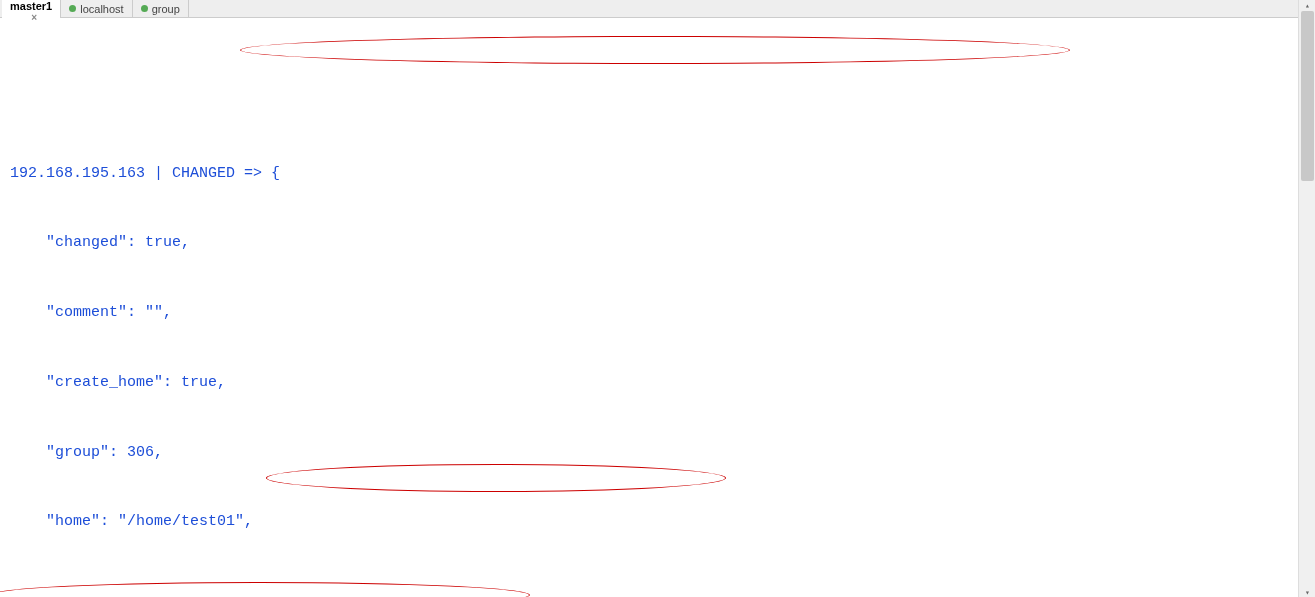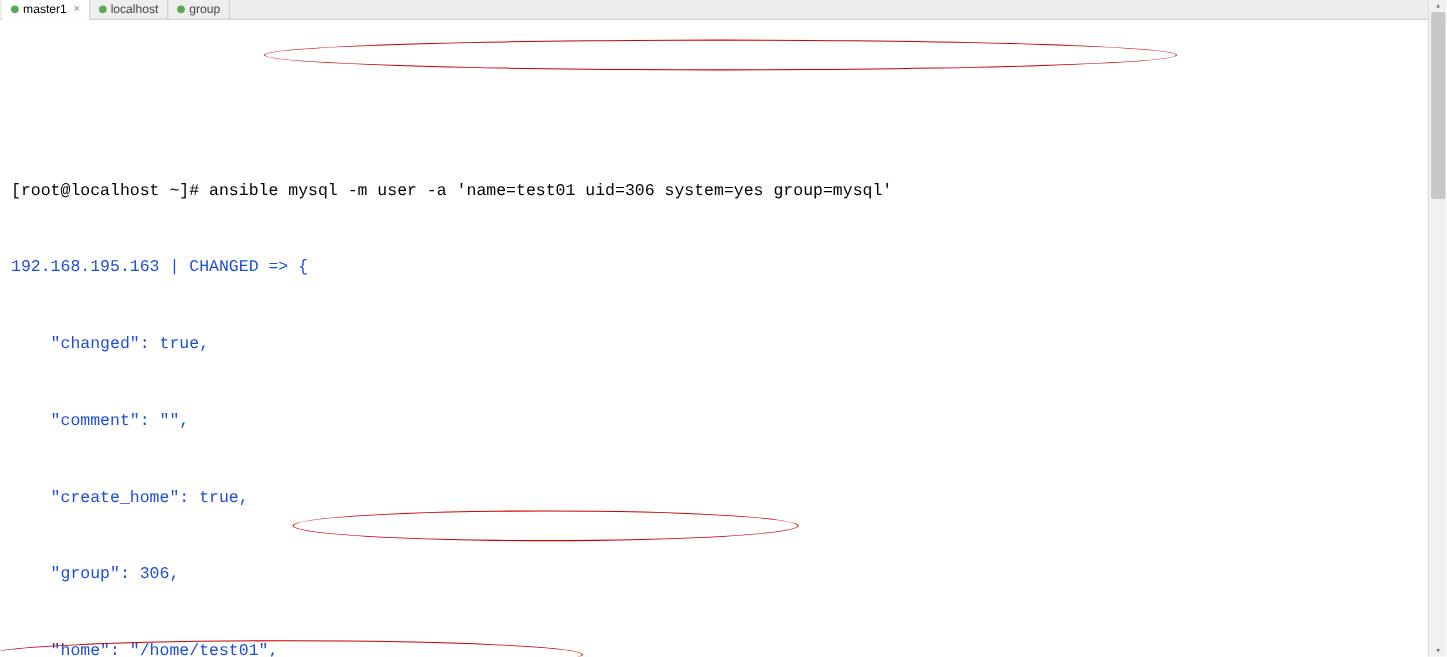--- a/index.html
+++ b/index.html
@@ -29,22 +29,23 @@
       align-items: center;
       padding: 0 8px;
       font-size: 11px;
       font-family: Arial, sans-serif;
       height: 18px;
       border-right: 1px solid #cccccc;
       color: #444;
     }
     .tab.active {
       background: #ffffff;
-      font-weight: normal;
+      font-weight: bold;
       color: #000;
+      flex-direction: column;
     }
     .tab .dot {
       width: 7px;
       height: 7px;
       border-radius: 50%;
       background: #55aa55;
       margin-right: 4px;
     }
     .tab .close {
       margin-left: 6px;
@@ -139,21 +140,20 @@
     <span class="dot"></span>
     <span>group</span>
   </div>
 </div>
 
 <div class="terminal">
   <div class="highlight-ellipse hl1"></div>
   <div class="highlight-ellipse hl2"></div>
   <div class="highlight-ellipse hl3"></div>
 
-  <div class="prompt-line"><span>[root@localhost ~]# </span><span>ansible mysql -m user -a 'name=test01 uid=306 system=yes group=mysql'</span></div>
   <div class="output-line">192.168.195.163 | CHANGED =&gt; {</div>
   <div class="output-line">    "changed": true,</div>
   <div class="output-line">    "comment": "",</div>
   <div class="output-line">    "create_home": true,</div>
   <div class="output-line">    "group": 306,</div>
   <div class="output-line">    "home": "/home/test01",</div>
   
   
   
   

